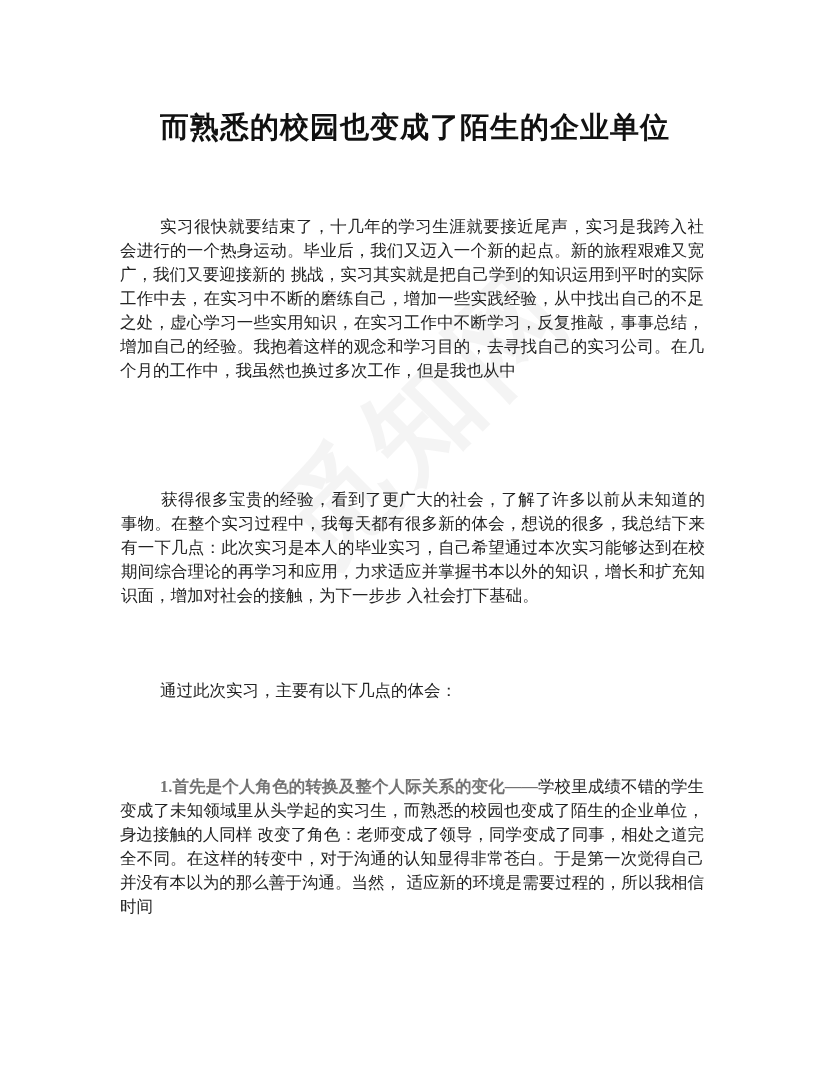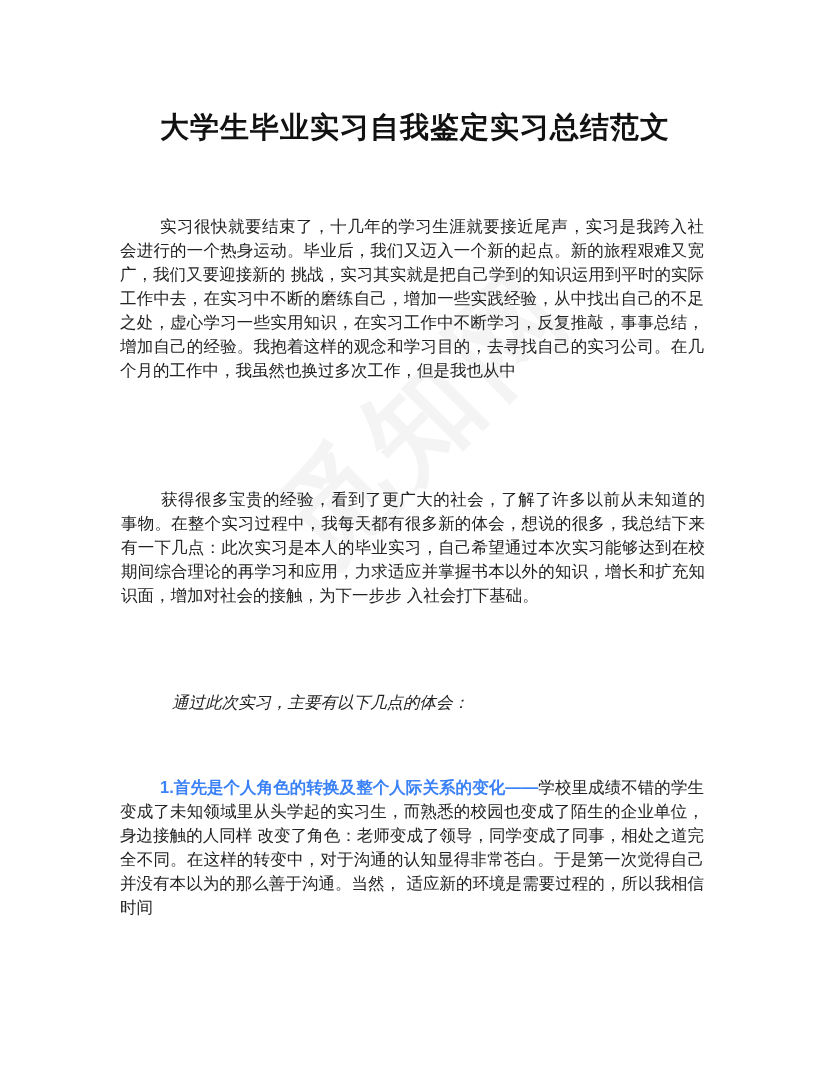--- a/index.html
+++ b/index.html
@@ -47,22 +47,22 @@
     }
     .indent {
       text-indent: 40px;
     }
     .p1 { top: 215px; }
     .p2 { top: 487px; }
     .p3 { top: 679px; }
     .p4 { top: 775px; }
     .bold-lead {
       font-weight: bold;
-      font-family: Liberation Sans, sans-serif;
-      color: #3b82f6;
+      font-family: Liberation Serif, serif;
+      color: #737373;
     }
     .watermark {
       position: absolute;
       left: 250px;
       top: 330px;
       width: 320px;
       height: 200px;
       transform: rotate(-45deg);
       font-size: 110px;
       font-weight: bold;
@@ -75,23 +75,23 @@
       white-space: nowrap;
     }
   </style>
 </head>
 <body>
 
 <div class="page">
 
   <div class="watermark">觅知网</div>
 
-  <h1 class="title" style="margin:0;">大学生毕业实习自我鉴定实习总结范文</h1>
+  <h1 class="title" style="margin:0;">而熟悉的校园也变成了陌生的企业单位</h1>
 
   <p class="para indent p1" style="margin:0;">实习很快就要结束了，十几年的学习生涯就要接近尾声，实习是我跨入社会进行的一个热身运动。毕业后，我们又迈入一个新的起点。新的旅程艰难又宽广，我们又要迎接新的 挑战，实习其实就是把自己学到的知识运用到平时的实际工作中去，在实习中不断的磨练自己，增加一些实践经验，从中找出自己的不足之处，虚心学习一些实用知识，在实习工作中不断学习，反复推敲，事事总结，增加自己的经验。我抱着这样的观念和学习目的，去寻找自己的实习公司。在几个月的工作中，我虽然也换过多次工作，但是我也从中</p>
 
   <p class="para indent p2" style="margin:1px;">获得很多宝贵的经验，看到了更广大的社会，了解了许多以前从未知道的事物。在整个实习过程中，我每天都有很多新的体会，想说的很多，我总结下来有一下几点：此次实习是本人的毕业实习，自己希望通过本次实习能够达到在校期间综合理论的再学习和应用，力求适应并掌握书本以外的知识，增长和扩充知识面，增加对社会的接触，为下一步步 入社会打下基础。</p>
 
-  <p class="para indent p3" style="margin:12px;font-style:italic;">通过此次实习，主要有以下几点的体会：</p>
+  <p class="para indent p3" style="margin:0;">通过此次实习，主要有以下几点的体会：</p>
 
   <p class="para indent p4" style="margin:0;"><span class="bold-lead">1.首先是个人角色的转换及整个人际关系的变化——</span><span>学校里成绩不错的学生变成了未知领域里从头学起的实习生，而熟悉的校园也变成了陌生的企业单位，身边接触的人同样 改变了角色：老师变成了领导，同学变成了同事，相处之道完全不同。在这样的转变中，对于沟通的认知显得非常苍白。于是第一次觉得自己并没有本以为的那么善于沟通。当然， 适应新的环境是需要过程的，所以我相信时间</span></p>
 
 </div>
 
 </body></html>

